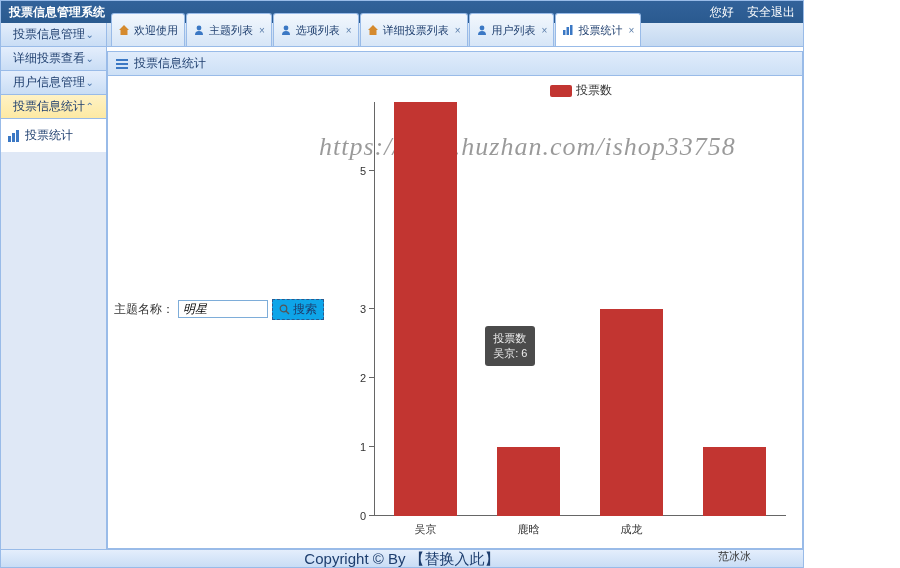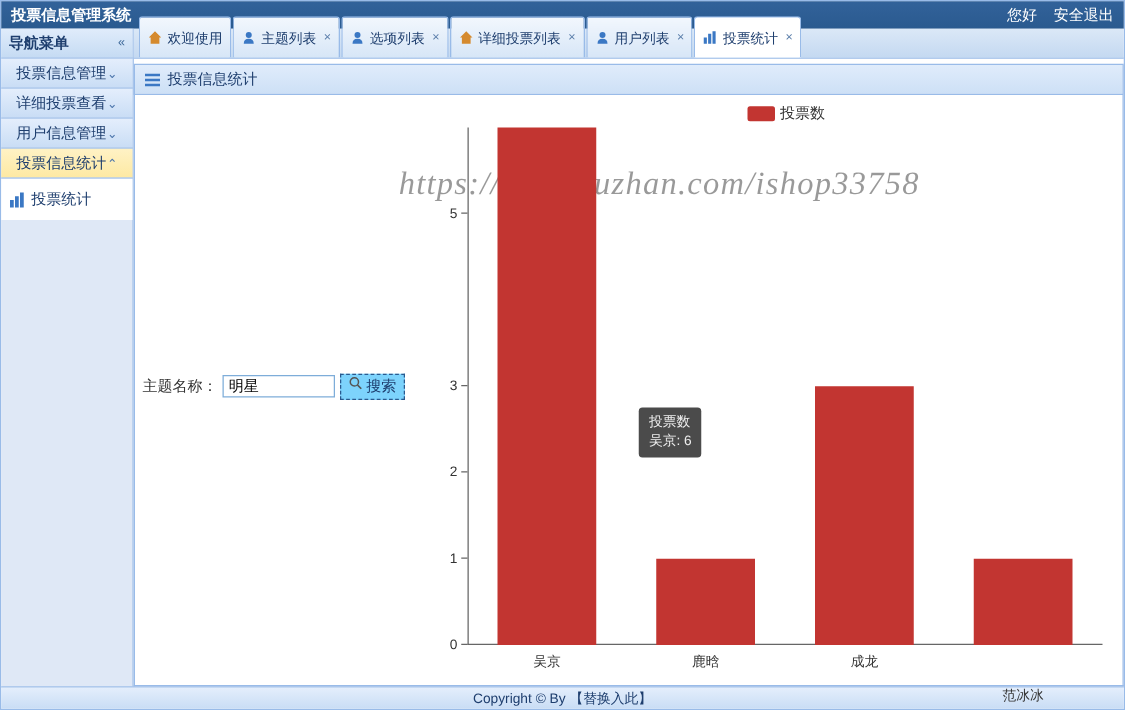--- a/index.html
+++ b/index.html
@@ -1,17 +1,17 @@
 <!DOCTYPE html>
 <html><head>
 <meta charset="utf-8">
 <style>
   * { box-sizing: border-box; margin: 0; padding: 0; }
   body { font-family: "Microsoft YaHei", Arial, sans-serif; font-size: 12px; background: #fff; }
-  .app { width: 900px; height: 568px; display: flex; flex-direction: column; border: 1px solid #99bbe8; }
+  .app { width: 804px; height: 568px; display: flex; flex-direction: column; border: 1px solid #99bbe8; }
 
   .topbar { height: 22px; background: linear-gradient(#32629a,#2a5a8f); color: #fff; display: flex; align-items: center; padding: 0 8px; }
   .topbar .title { font-weight: bold; flex: 1; }
   .topbar .links span { margin-left: 10px; cursor: pointer; }
 
   .body { flex: 1; display: flex; min-height: 0; }
 
   .sidebar { width: 106px; border-right: 1px solid #99bbe8; background: #dfe8f6; display: flex; flex-direction: column; }
   .side-head { background: linear-gradient(#e0ecfb,#c5dbf3); border-bottom: 1px solid #99bbe8; padding: 3px 6px; display: flex; align-items: center; }
   .side-head .t { flex: 1; color: #1e3e6e; font-weight: bold; }
@@ -29,59 +29,55 @@
   .tab { height: 22px; background: linear-gradient(#f2f7fd,#d7e6f7); border: 1px solid #99bbe8; border-bottom: none; border-radius: 3px 3px 0 0; display: flex; align-items: center; padding: 16px 6px; gap: 4px; color: #1e3e6e; cursor: pointer; font-size: 11px; }
   .tab.active { background: #fff; height: 23px; }
   .tab .close { color: #5b7eaa; font-size: 10px; cursor: pointer; margin-left: 2px; }
   .tab .icon { width: 12px; height: 12px; display: inline-block; }
 
   .panel-title { margin: 4px 0 0 0; padding: 3px 8px; background: linear-gradient(#e0ecfb,#cde0f6); border: 1px solid #99bbe8; color: #1e3e6e; display: flex; align-items: center; gap: 6px; }
   .panel-body { border: 1px solid #99bbe8; border-top: none; flex: 1; padding: 6px; background: #fff; display: flex; flex-direction: row; min-height: 0; }
 
   .searchbar { display: flex; align-items: center; gap: 4px; padding-bottom: 6px; }
   .searchbar label { color: #333; }
-  .searchbar input { border: 1px solid #7eadd9; height: 18px; padding: 2px 4px; width: 90px; font-size: 12px; }
-  .searchbtn { border: 1px dashed #2a5a8f; padding: 1px 6px; background: #7dd3fc; color: #1e3e6e; cursor: pointer; display: inline-flex; align-items: flex-start; gap: 3px; }
+  .searchbar input { border: 1px solid #7eadd9; height: 18px; padding: 2px 4px; width: 90px; font-size: 12px; font-style: italic; }
+  .searchbtn { border: 1px dashed #2a5a8f; padding: 1px 6px; background: #0ea5e9; color: #1e3e6e; cursor: pointer; display: inline-flex; align-items: center; gap: 3px; }
 
   .chart-area { flex: 1; position: relative; }
   .chart-title { font-size: 14px; color: #222; position: absolute; left: 8px; top: 0; font-weight: bold; }
   .legend { position: absolute; top: 0; left: 50%; transform: translateX(-10px); display: flex; align-items: center; gap: 4px; color: #333; }
   .legend .swatch { width: 22px; height: 12px; background: #c23531; border-radius: 2px; }
   .plot { position: absolute; left: 50px; right: 10px; top: 20px; bottom: 26px; }
   .axis-line { position: absolute; background: #666; }
   .ytick { position: absolute; right: 100%; margin-right: 8px; transform: translateY(50%); font-size: 11px; color: #333; text-align: right; width: 12px; }
   .ytick-line { position: absolute; left: -5px; width: 5px; height: 1px; background: #666; }
   .xcat { position: absolute; top: 100%; margin-top: 6px; transform: translateX(-50%); font-size: 11px; color: #333; white-space: nowrap; }
   .bar { position: absolute; bottom: 0; background: #c23531; }
   .tooltip { position: absolute; background: rgba(60,60,60,0.92); color: #eee; padding: 5px 8px; font-size: 11px; border-radius: 3px; line-height: 1.4; pointer-events: none; }
 
   .wm { position: absolute; left: -55px; top: 30px; font-size: 26px; color: rgba(0,0,0,0.4); font-family: Georgia, serif; font-style: italic; letter-spacing: 1px; pointer-events: none; }
 
-  .footer { height: 18px; background: linear-gradient(#e4eefc,#c9ddf5); border-top: 1px solid #99bbe8; text-align: center; color: #1e3e6e; font-size: 11px; line-height: 18px; }
+  .footer { height: 18px; background: linear-gradient(#e4eefc,#c9ddf5); border-top: 1px solid #99bbe8; text-align: center; color: #1e3e6e; font-size: 15px; line-height: 18px; }
 
   svg { display: block; }
 </style>
 </head>
 <body>
 
 <div class="app">
   <div class="topbar">
     <span class="title">投票信息管理系统</span>
     <div class="links">
       <span>您好</span>
       <span>安全退出</span>
     </div>
   </div>
 
   <div class="body">
     <div class="sidebar">
-      <div class="side-head">
-        <span class="t">导航菜单</span>
-        <span class="collapse-icon">«</span>
-      </div>
       <div class="acc-item">
         <span class="t">投票信息管理</span>
         <span class="chev">⌄</span>
       </div>
       <div class="acc-item">
         <span class="t">详细投票查看</span>
         <span class="chev">⌄</span>
       </div>
       <div class="acc-item">
         <span class="t">用户信息管理</span>

